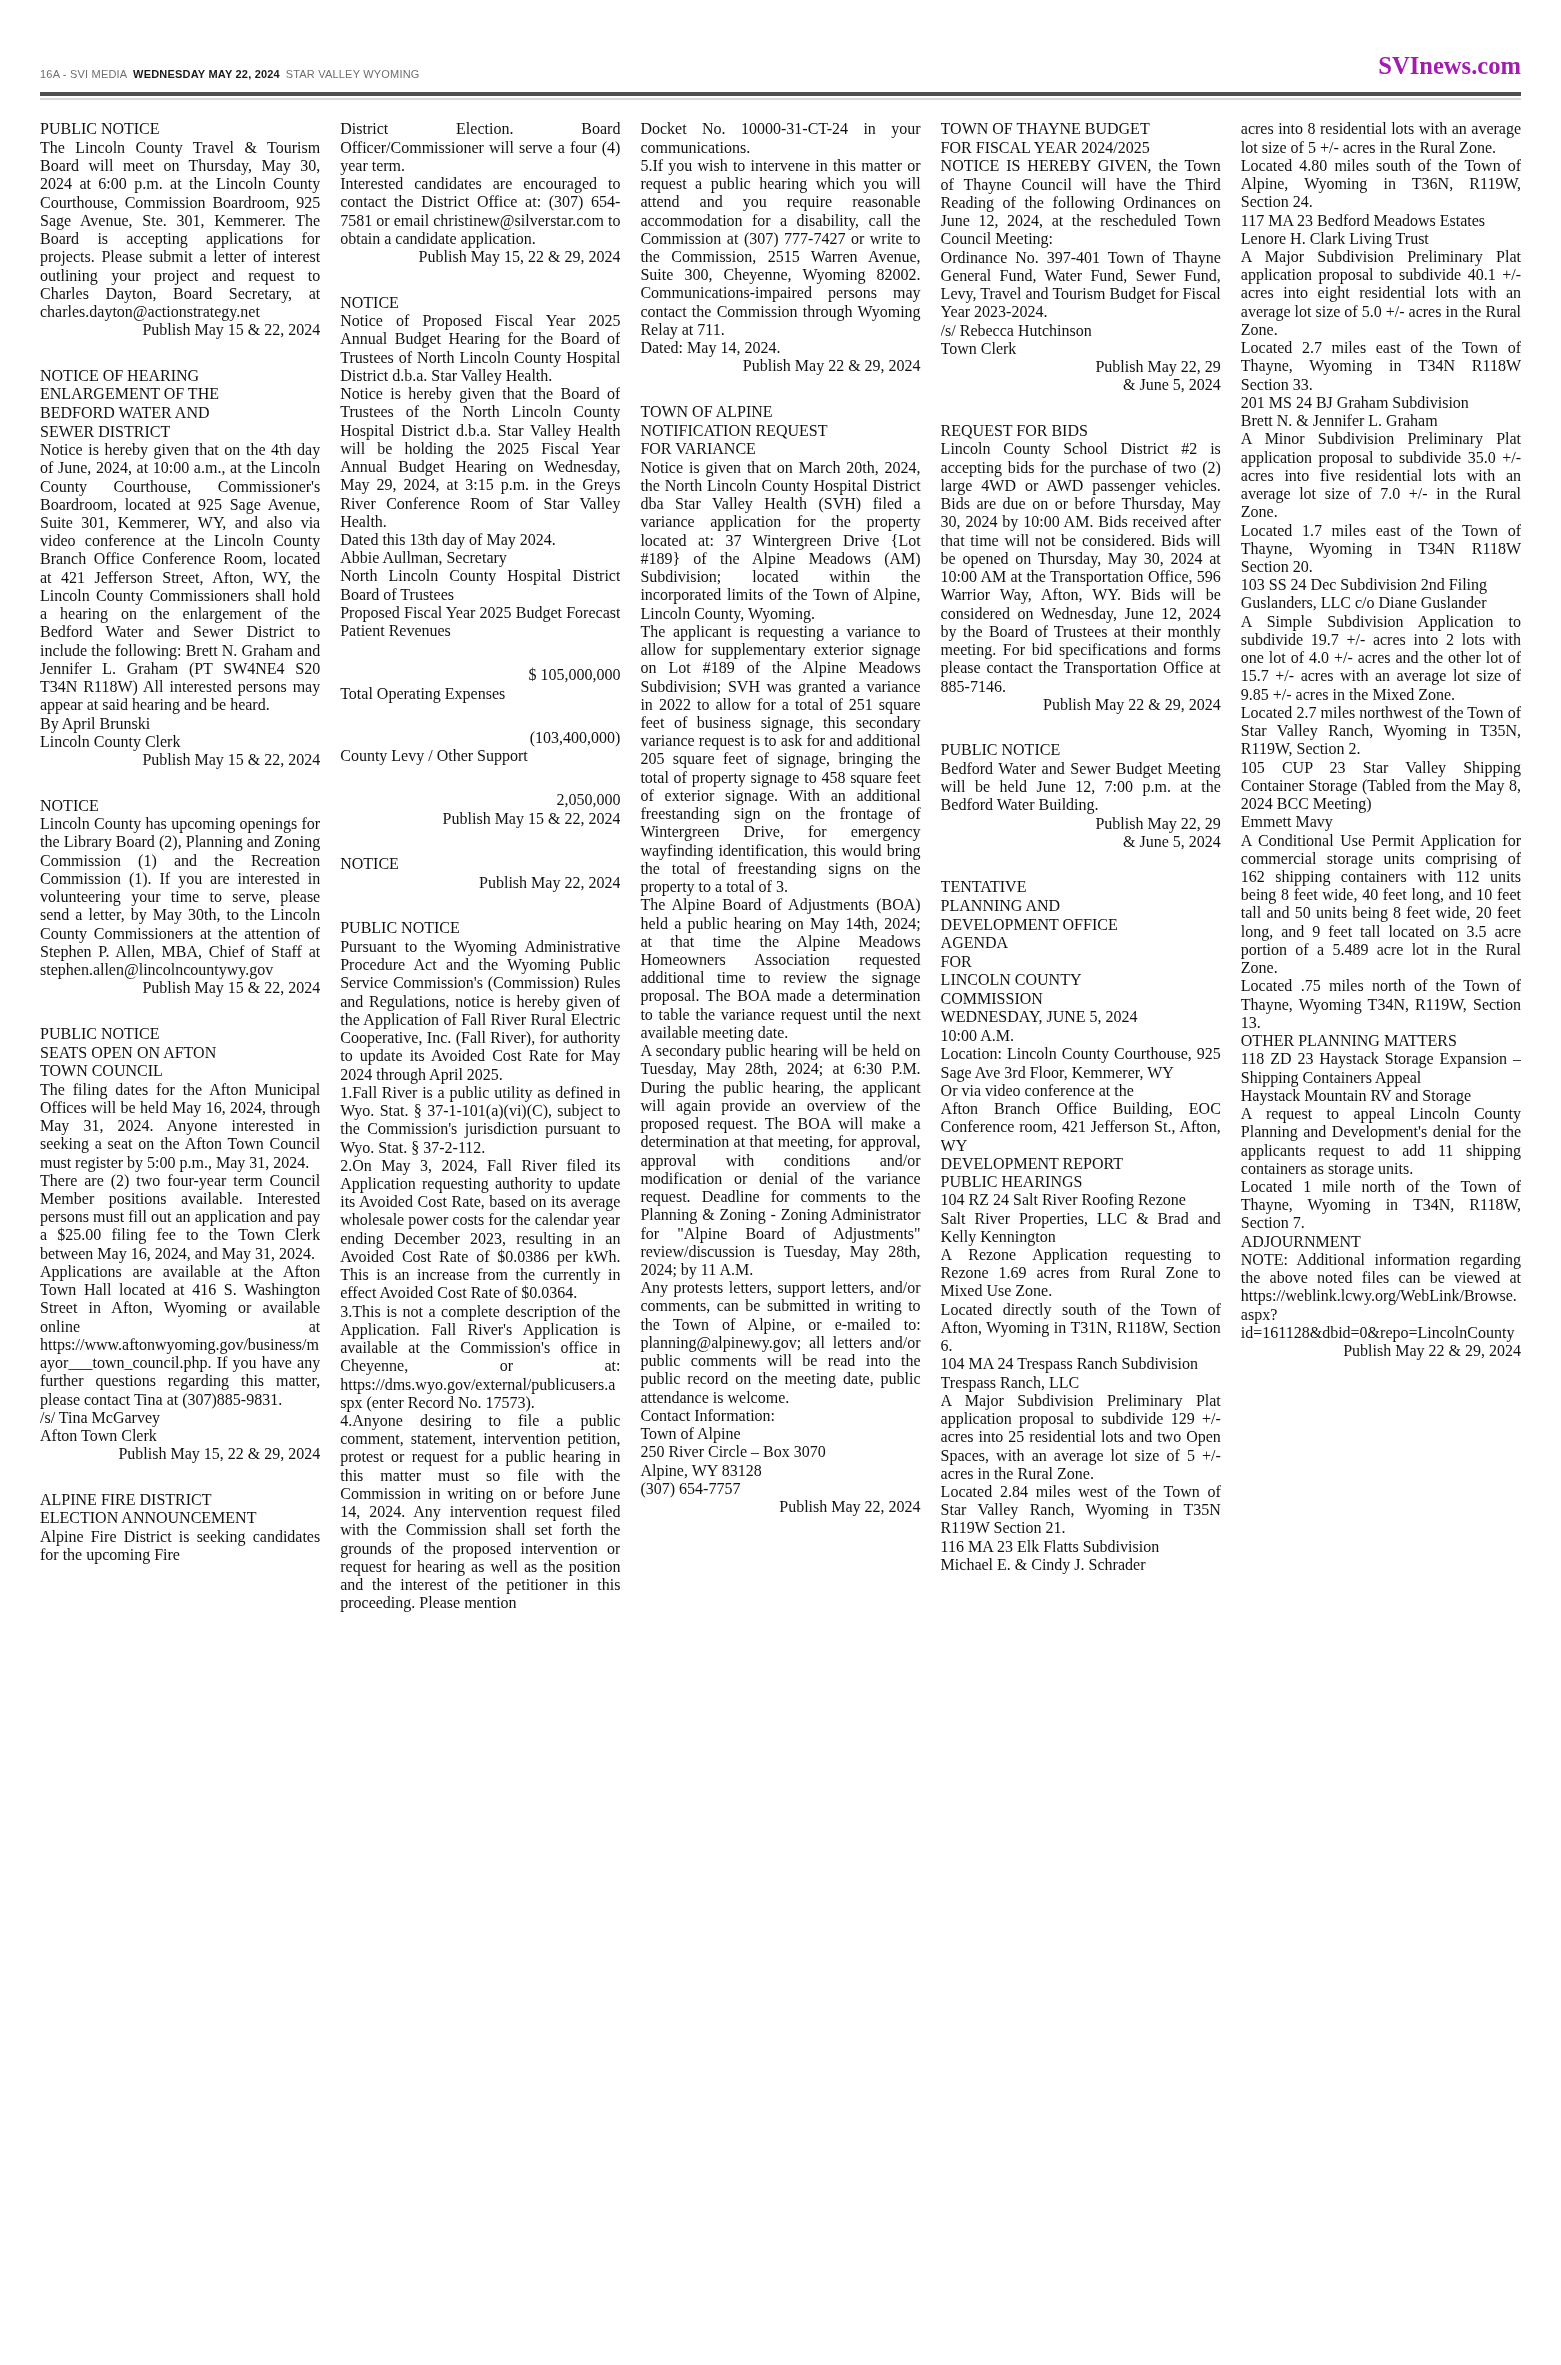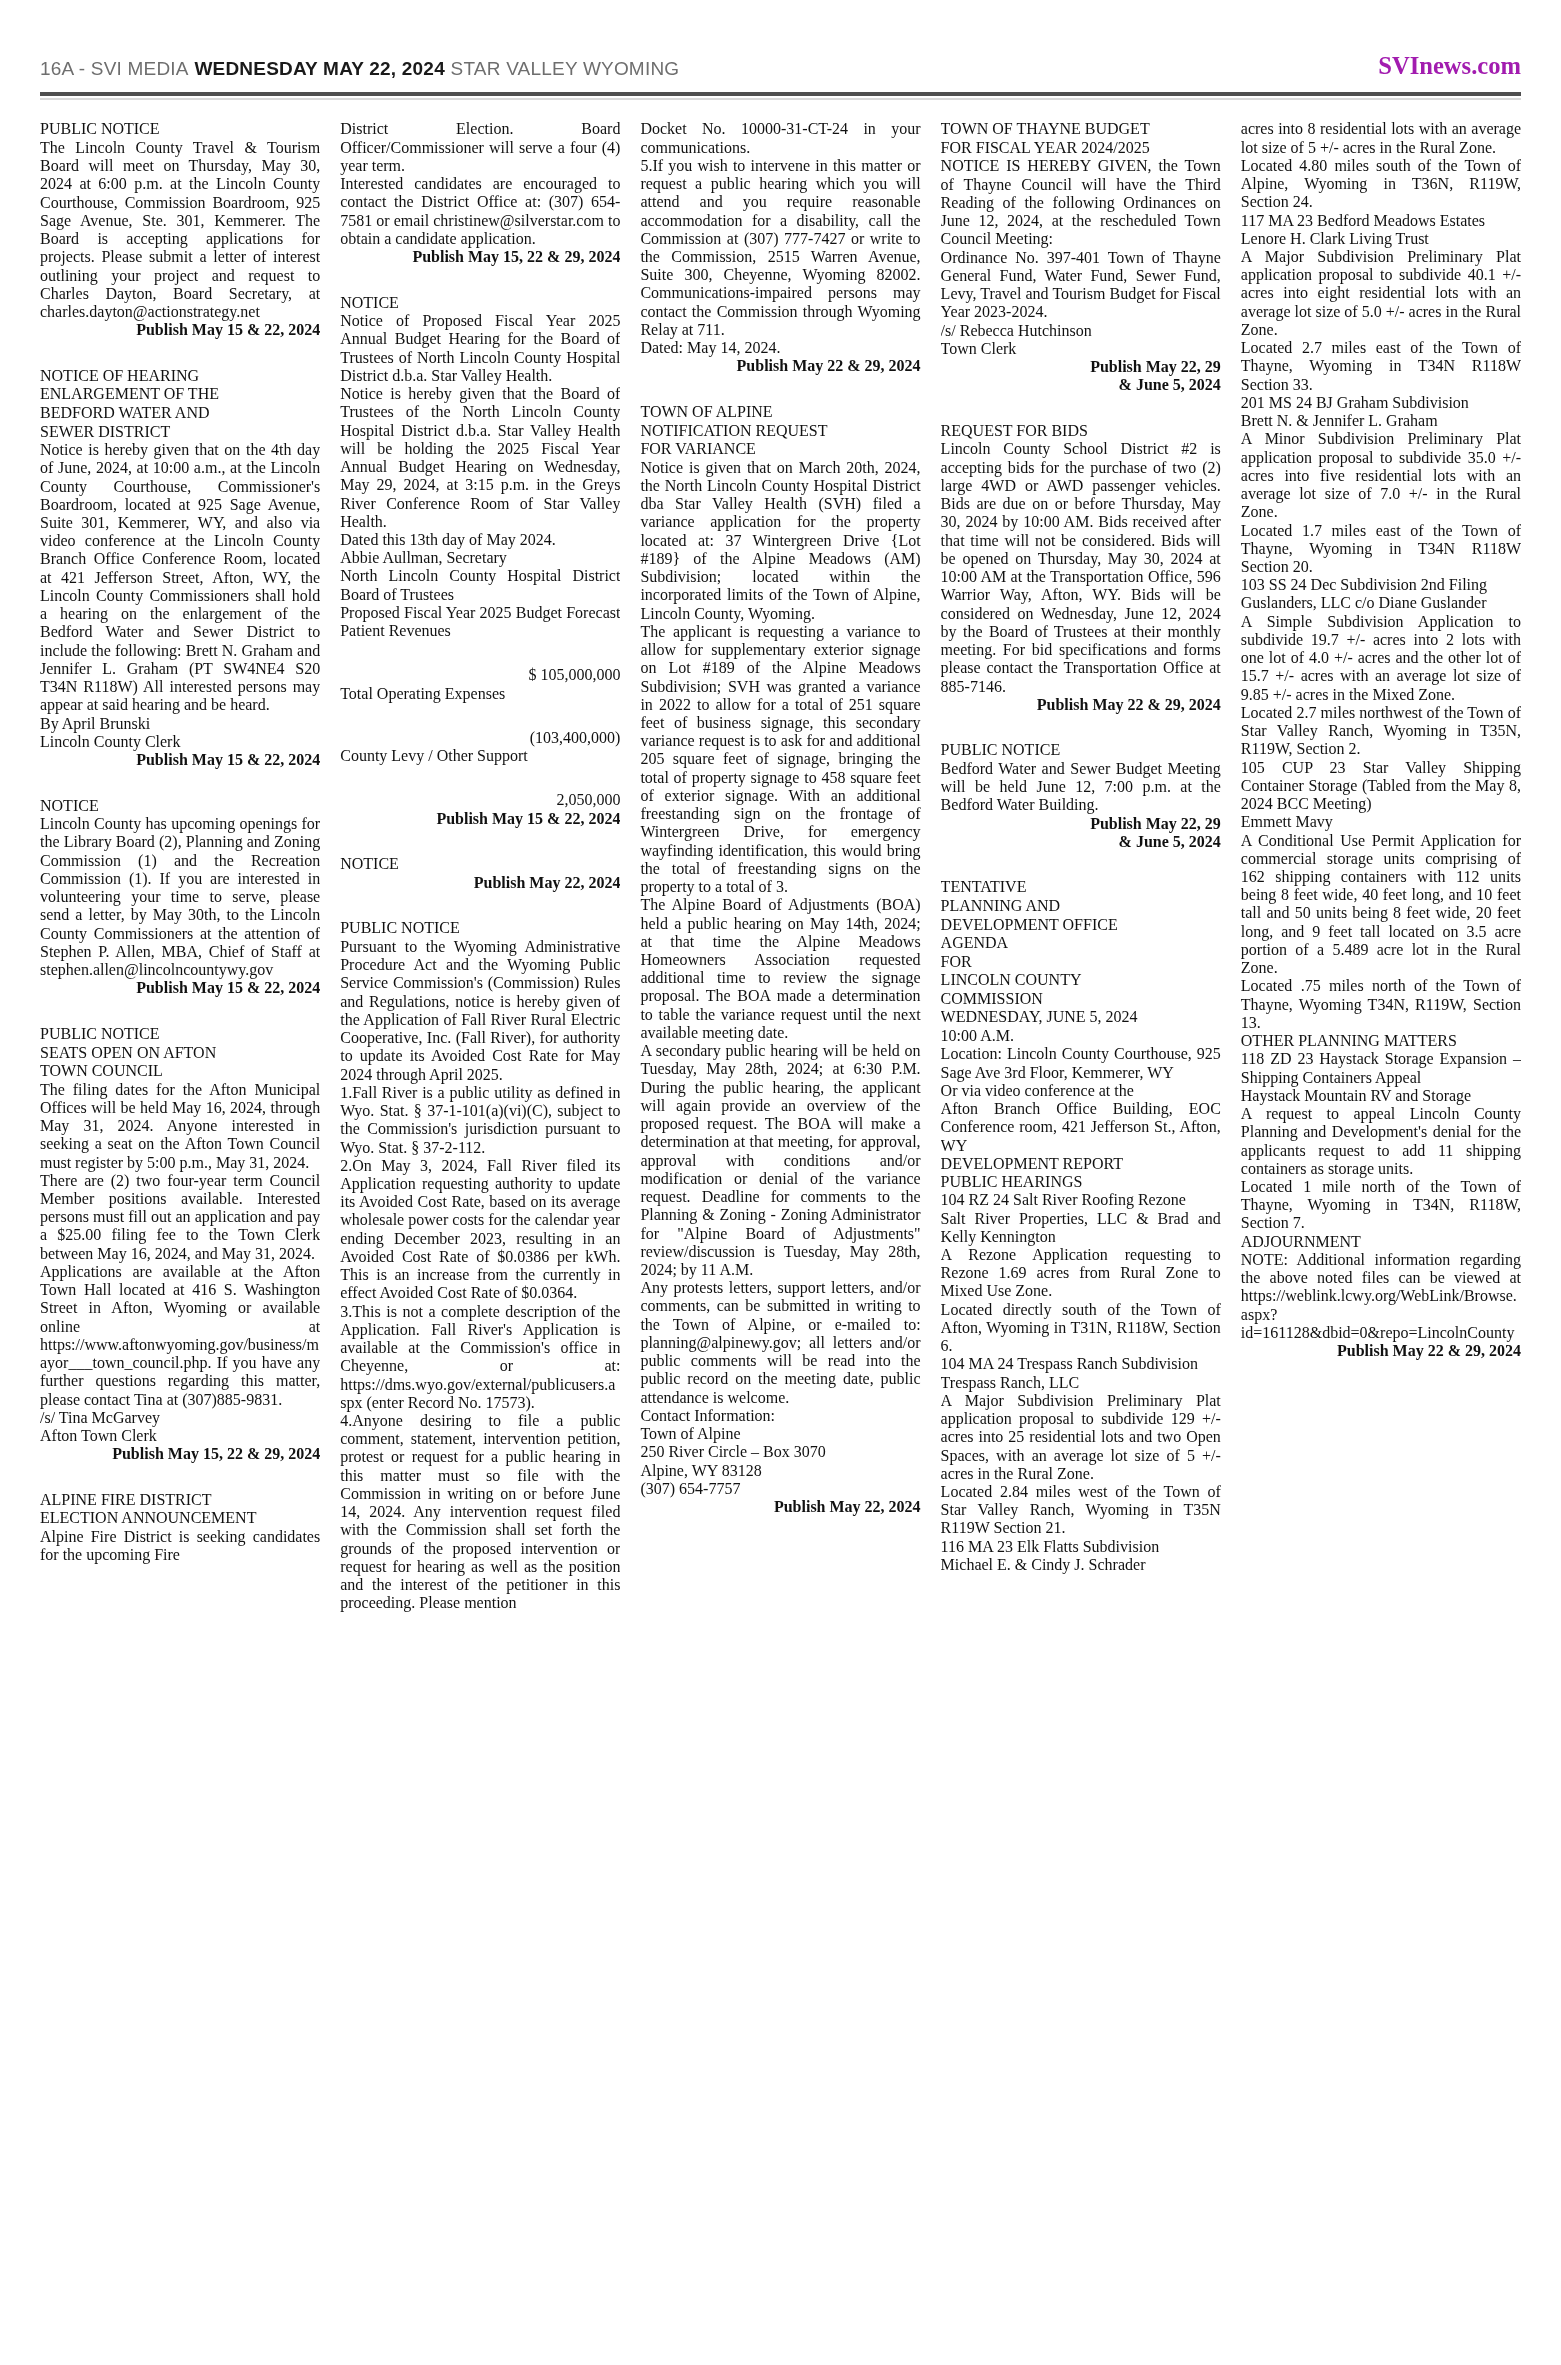--- a/index.html
+++ b/index.html
@@ -15,21 +15,21 @@
     padding: 52px 40px 28px 40px;
   }
   .masthead {
     display: flex;
     justify-content: space-between;
     align-items: flex-end;
     margin-bottom: 12.3px;
   }
   .edition {
     font-family: "Liberation Sans", sans-serif;
-    font-size: 19px;
+    font-size: 11px;
     letter-spacing: 0.2px;
     color: #6e6e6e;
     text-transform: uppercase;
     white-space: nowrap;
   }
   .edition .seg { margin-right: 5.7px; }
   .edition .date { color: #1a1a1a; font-weight: bold; }
   .site {
     font-family: "Liberation Serif", serif;
     font-weight: bold;
@@ -59,21 +59,21 @@
     white-space: pre-line;
     margin-top: 27.4px;
     line-height: 1.16;
   }
   .blk.h:first-child { margin-top: 0; }
   .blk.p {
     text-align: justify;
     overflow-wrap: break-word;
   }
   .blk.pub {
-    font-weight: bold;
+    font-weight: normal;
     text-align: right;
     white-space: pre-line;
   }
   .blk.amt { text-align: right; margin-top: 26px; }
 </style>
 </head>
 <body>
 
 <div class="page">
   <div class="masthead">

